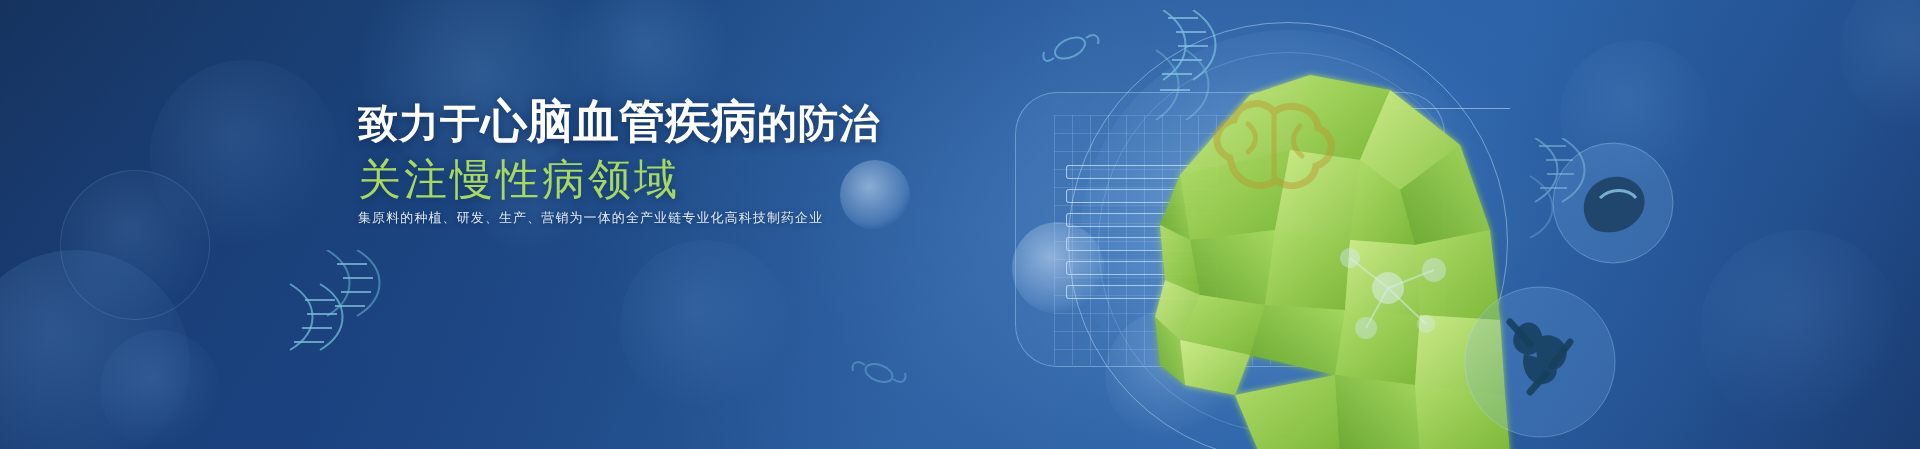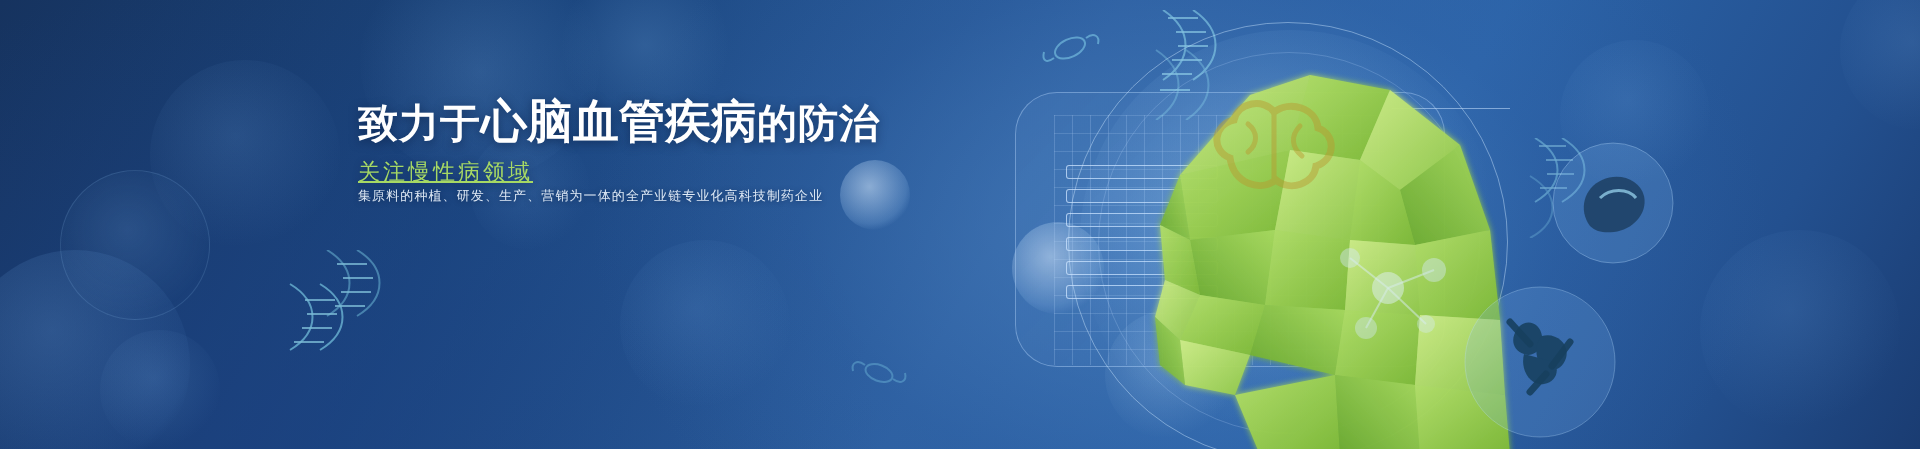--- a/index.html
+++ b/index.html
@@ -63,24 +63,23 @@
 
   
   .copy{position:absolute;left:358px;top:96px;width:520px;}
   .headline{
     color:#ffffff;font-weight:bold;white-space:nowrap;
     font-size:40px;line-height:1.12;letter-spacing:1px;
     text-shadow:0 2px 10px rgba(8,26,60,0.55);
   }
   .headline .big{font-size:46px;letter-spacing:0px;}
   .subhead{
-    margin-top:9px;
-    font-size:22px;letter-spacing:3px;white-space:nowrap;
+    margin-top:3px;
+    font-size:43px;letter-spacing:3px;white-space:nowrap;
     text-shadow:0 2px 9px rgba(8,26,60,0.45);
-    text-decoration:underline;
   }
   .tagline{
     color:rgba(238,246,255,0.93);
     font-size:13px;letter-spacing:1.1px;white-space:nowrap;
     text-shadow:0 1px 5px rgba(8,26,60,0.5);
   }
 
   
   .deco{position:absolute;pointer-events:none;}
 </style>

